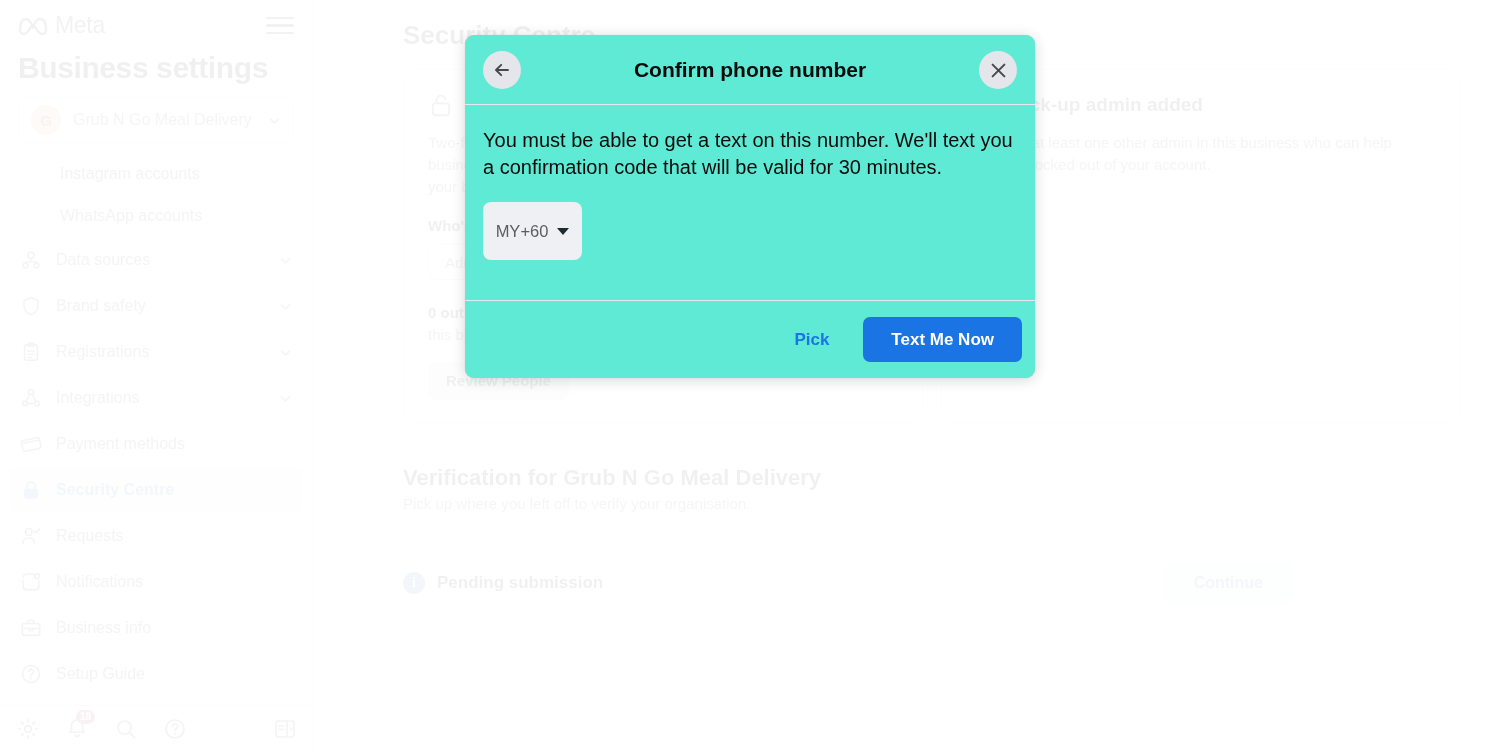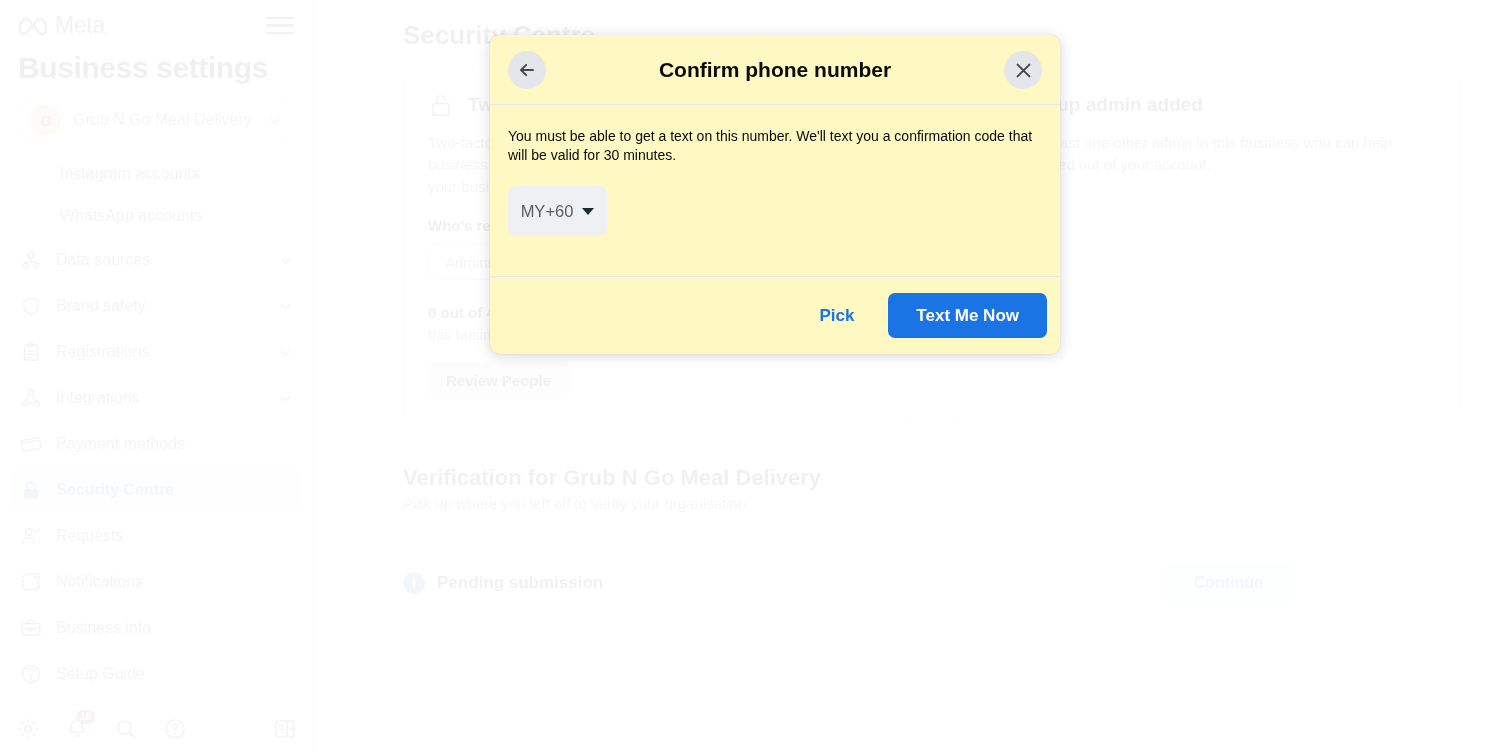--- a/index.html
+++ b/index.html
@@ -123,23 +123,23 @@
   }
   .status-txt { font-size: 17px; font-weight: 700; color: #0a0a0a; }
   .btn-cont {
     height: 42px; padding: 0 30px; background: #e7f0fd; color: #1b74e4;
     border-radius: 8px; font-size: 16px; font-weight: 600;
     display:flex; align-items:center; justify-content:center;
   }
 
   
   .modal {
-    position: absolute; left: 490px; top: 35px;
+    position: absolute; left: 465px; top: 35px;
     width: 570px;
-    background: #fef9c3;
+    background: #5eead4;
     border-radius: 9px;
     box-shadow: 0 2px 14px rgba(0,0,0,0.16), 0 0 1px rgba(0,0,0,0.18);
     overflow: hidden;
   }
   .m-header {
     position: relative; height: 70px;
     display: flex; align-items: center; justify-content: center;
     border-bottom: 1px solid #e7e8ea;
   }
   .m-title { font-size: 21px; font-weight: 700; color: #0a0a0a; }
@@ -147,25 +147,25 @@
     position: absolute; top: 16px;
     width: 38px; height: 38px; border-radius: 50%;
     background: #e4e6eb; border: none; cursor: pointer;
     display: flex; align-items: center; justify-content: center;
     color: #45494e; padding: 0;
   }
   .circ-btn.back { left: 18px; }
   .circ-btn.close { right: 18px; }
 
   .m-body { padding: 22px 18px 20px 18px; }
-  .m-desc { font-size: 14px; color: #0a0a0a; line-height: 1.33; padding: 0 0 0 0; }
+  .m-desc { font-size: 20px; color: #0a0a0a; line-height: 1.33; padding: 0 0 0 0; }
 
   .phone-row { display: flex; gap: 13px; margin: 22px 0 20px 0; }
   .cc-select {
-    width: 99px; height: 50px; background: #eef0f3; border: none; border-radius: 8px;
+    width: 99px; height: 58px; background: #eef0f3; border: none; border-radius: 8px;
     display: flex; align-items: center; justify-content: center; gap: 9px;
     cursor: pointer; padding: 0;
   }
   .cc-label { font-size: 16.5px; color: #5a5e63; }
   .caret { width: 0; height: 0; border-left: 6px solid transparent; border-right: 6px solid transparent; border-top: 7px solid #1c2b33; }
   .phone-input {
     flex: 1; height: 58px; background: #eef0f3;
     border: 1px solid #d6d9de; border-radius: 8px;
     padding: 0 16px; font-size: 15px;
     font-family: "Liberation Sans", sans-serif; color: #0a0a0a;

